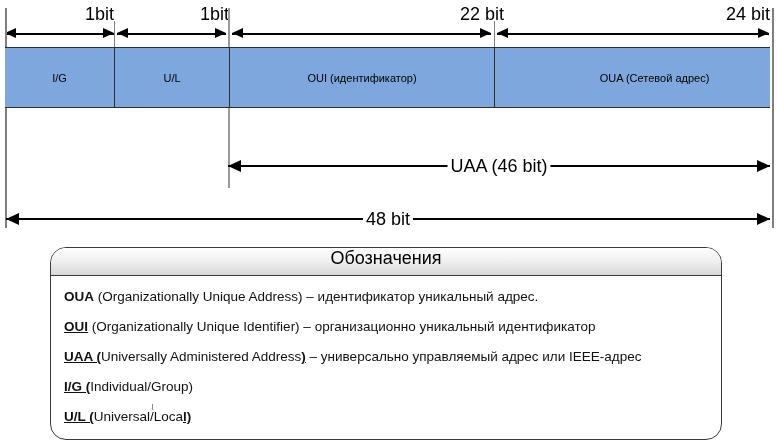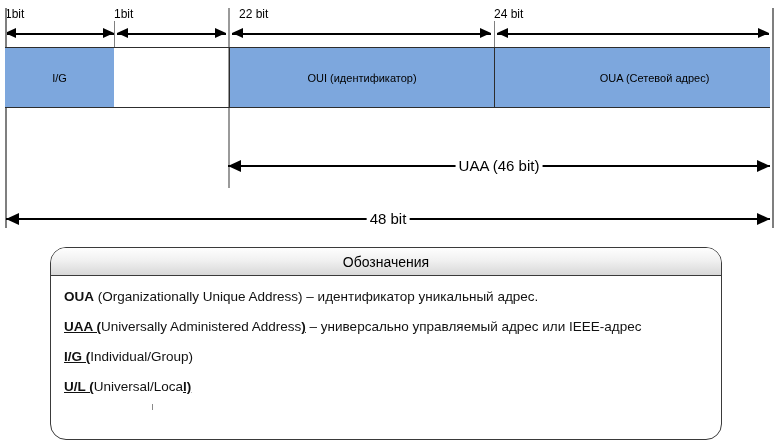--- a/index.html
+++ b/index.html
@@ -15,22 +15,22 @@
   
   #frame{
     position:absolute;left:5px;top:8px;width:765px;height:220px;
     border-left:2px solid #7f7f7f;
     border-right:2px solid #7f7f7f;
   }
 
   
   .bitlabel{
     position:absolute;top:5px;
-    text-align:left;
-    font-size:12px;
+    text-align:right;
+    font-size:18px;
     line-height:18px;
     white-space:nowrap;
   }
 
   
   .dimrow{position:absolute;height:0;}
   .dimline{
     position:absolute;top:0;height:0;
     border-top:2px solid #000;
   }
@@ -71,21 +71,21 @@
     position:absolute;height:18px;
   }
   .measure .mline{
     position:absolute;top:8px;left:0;right:0;height:0;
     border-top:2px solid #000;
   }
   .measure .mlabel{
     position:absolute;top:0;left:50%;transform:translateX(-50%);
     background:#fff;
     padding:0 3px;
-    font-size:15px;
+    font-size:18px;
     line-height:18px;
     white-space:nowrap;
   }
   .measure .mhead-l,.measure .mhead-r{
     position:absolute;top:3px;width:0;height:0;
     border-top:6px solid transparent;
     border-bottom:6px solid transparent;
   }
   .measure .mhead-l{border-right:13px solid #000;left:0;}
   .measure .mhead-r{border-left:13px solid #000;right:0;}
@@ -102,22 +102,22 @@
     border:1.5px solid #3a3a3a;
     border-radius:16px;
     background:#fff;
     box-sizing:border-box;
     overflow:hidden;
   }
   #legend-header{
     height:28px;
     border-bottom:1.5px solid #3a3a3a;
     background:linear-gradient(to bottom,#fefefe 0%,#f1f1f1 45%,#d8d8d8 100%);
-    display:flex;align-items:center;justify-content:center;
-    font-size:14px;
+    display:flex;align-items:flex-start;justify-content:center;
+    font-size:18px;
     box-sizing:border-box;
   }
   #legend-body{
     padding:13px 0 0 13px;
   }
   .legend-line{
     font-size:13.5px;
     line-height:15px;
     margin-bottom:15px;
     white-space:nowrap;
@@ -163,20 +163,23 @@
 <div class="tick" style="left:494px;top:21px;height:26px;"></div>
 
 <div id="frame"></div>
 
 <div id="guide"></div>
 
 <div id="band">
   <div class="cell" style="left:0px;width:109px;">
     <span>I/G</span>
   </div>
+  <div class="cell" style="left:109px;width:115px;">
+    <span>U/L</span>
+  </div>
   <div class="cell" style="left:224px;width:265px;">
     <span>OUI (идентификатор)</span>
   </div>
   <div class="cell" style="left:489px;width:276px;padding-left:44px;">
     <span>OUA (Сетевой адрес)</span>
   </div>
 </div>
 
 <div class="measure" style="left:228px;top:157px;width:542px;">
   <div class="mline"></div>
@@ -195,20 +198,23 @@
 <div id="legend">
   <div id="legend-header">
     <span>Обозначения</span>
   </div>
   <div id="legend-body">
 
     <div class="legend-line">
       <span class="k">OUA</span><span> (Organizationally Unique Address) – идентификатор уникальный адрес.</span>
     </div>
 
+    <div class="legend-line">
+      <span class="ku">OUI</span><span> (Organizationally Unique Identifier) – организационно уникальный идентификатор</span>
+    </div>
 
     <div class="legend-line">
       <span class="ku">UAA (</span><span>Universally Administered Address</span><span class="ku">)</span><span> – универсально управляемый адрес или IEEE-адрес</span>
     </div>
 
     <div class="legend-line">
       <span class="ku">I/G (</span><span>Individual/Group)</span>
     </div>
 
     <div class="legend-line" style="margin-bottom:0;">

